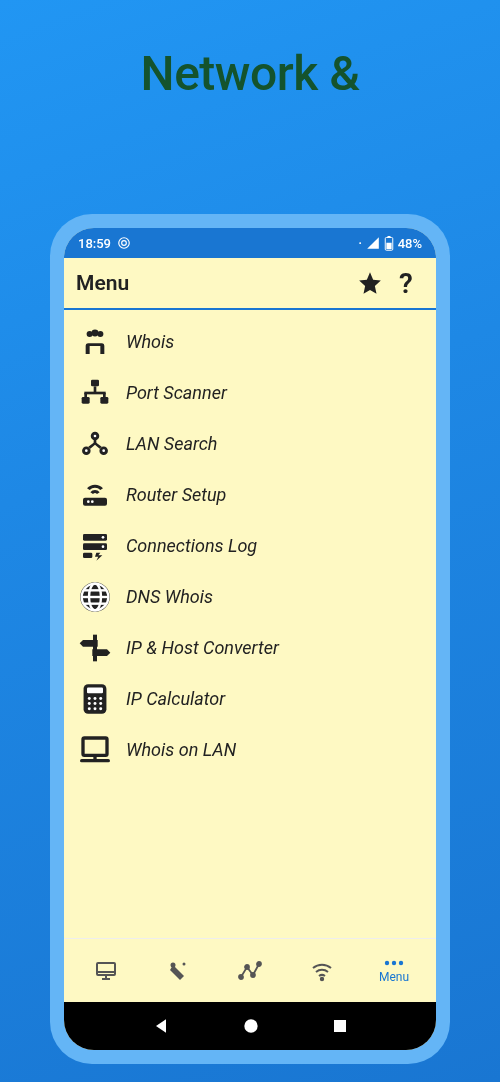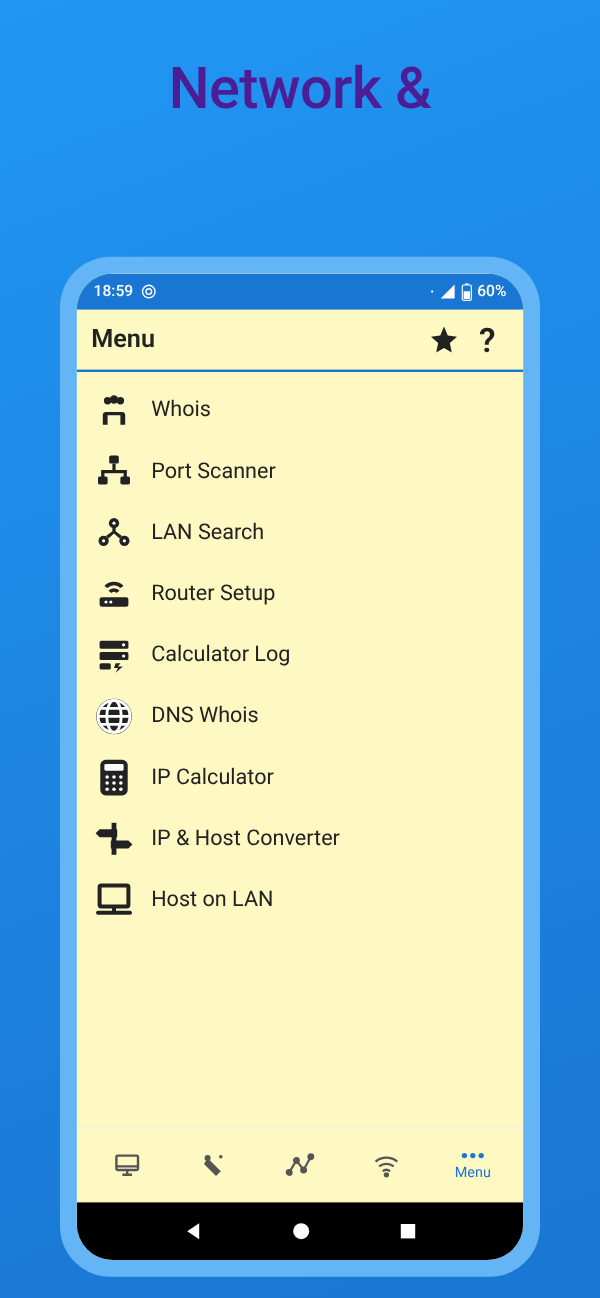--- a/index.html
+++ b/index.html
@@ -5,21 +5,21 @@
   * { box-sizing: border-box; margin: 0; padding: 0; }
   html, body { width: 500px; height: 1082px; }
   body {
     background: linear-gradient(160deg, #2196F3 0%, #1E88E5 40%, #1976D2 100%);
     font-family: -apple-system, BlinkMacSystemFont, "Segoe UI", Roboto, Arial, sans-serif;
     overflow: hidden;
     position: relative;
   }
   .hero {
     text-align: center;
-    color: #4c1d95;
+    color: #14532d;
     font-size: 48px;
     font-weight: 500;
     line-height: 1.15;
     padding-top: 46px;
     letter-spacing: -0.5px;
   }
   .device {
     position: absolute;
     left: 50%;
     transform: translateX(-50%);
@@ -59,20 +59,21 @@
     padding: 0 12px;
     border-bottom: 2px solid #1976D2;
   }
   .appbar-title { font-size: 21px; font-weight: 600; color: #222; }
   .appbar .spacer { flex: 1; }
   .appbar-action { width: 36px; height: 36px; display: flex; align-items: center; justify-content: center; color: #222; }
   .list {
     flex: 1;
     overflow: hidden;
     padding: 6px 0;
+    font-style: italic;
   }
   .list-item {
     display: flex;
     align-items: center;
     height: 51px;
     padding: 0 14px;
     gap: 14px;
   }
   .list-item .icon-slot { width: 34px; height: 34px; display: flex; align-items: center; justify-content: center; color: #222; }
   .list-item .label { font-size: 18px; color: #222; }
@@ -135,21 +136,21 @@
               <path d="M2 22 L22 2 L22 22 Z"></path>
             </svg>
         </span>
         <span>
           <svg width="10" height="15" viewBox="0 0 12 20" fill="none">
               <rect x="1" y="2" width="10" height="17" rx="1.5" stroke="#fff" stroke-width="1.3"></rect>
               <rect x="4" y="0" width="4" height="2" fill="#fff"></rect>
               <rect x="2.5" y="9" width="7" height="8.5" fill="#fff"></rect>
             </svg>
         </span>
-        <span>60%</span>
+        <span>48%</span>
       </div>
     </div>
 
     <div class="appbar">
       <div class="appbar-title">Menu</div>
       <div class="spacer"></div>
       <div class="appbar-action">
         <span>
           <svg width="26" height="26" viewBox="0 0 24 24" fill="#222">
               <path d="M12 2l2.9 6.9L22 9.8l-5.5 4.9L18 22l-6-3.6L6 22l1.5-7.3L2 9.8l7.1-.9L12 2z"></path>
@@ -233,39 +234,52 @@
           <svg width="32" height="32" viewBox="0 0 24 24" fill="#222">
                 <rect x="3" y="3" width="18" height="5" rx="1"></rect>
                 <rect x="3" y="10" width="18" height="5" rx="1"></rect>
                 <rect x="3" y="17" width="7" height="4" rx="1"></rect>
                 <circle cx="18" cy="5.5" r="1" fill="#fff"></circle>
                 <circle cx="18" cy="12.5" r="1" fill="#fff"></circle>
                 <path d="M13 17 h3 l-1.5 2 h3 L13 23 l1.5-3 h-2.5z"></path>
               </svg>
         </span>
           </div>
-        <div class="label">Calculator Log</div>
+        <div class="label">Connections Log</div>
       </div>
 
 
       <div class="list-item">
         <div class="icon-slot">
             <span>
           <svg width="32" height="32" viewBox="0 0 24 24" fill="none" stroke="#222" stroke-width="2.2">
                 <circle cx="12" cy="12" r="10" fill="#222"></circle>
                 <circle cx="12" cy="12" r="10" fill="none" stroke="#fff" stroke-width="0"></circle>
                 <ellipse cx="12" cy="12" rx="10" ry="10" fill="none" stroke="#fff" stroke-width="1.8"></ellipse>
                 <ellipse cx="12" cy="12" rx="4.5" ry="10" fill="none" stroke="#fff" stroke-width="1.8"></ellipse>
                 <line x1="2" y1="12" x2="22" y2="12" stroke="#fff" stroke-width="1.8"></line>
                 <line x1="3.5" y1="7" x2="20.5" y2="7" stroke="#fff" stroke-width="1.8"></line>
                 <line x1="3.5" y1="17" x2="20.5" y2="17" stroke="#fff" stroke-width="1.8"></line>
               </svg>
         </span>
           </div>
         <div class="label">DNS Whois</div>
+      </div>
+
+      <div class="list-item">
+        <div class="icon-slot">
+            <span>
+          <svg width="32" height="32" viewBox="0 0 24 24" fill="#222">
+                <rect x="10.5" y="2" width="3" height="20"></rect>
+                <path d="M3 6 h11 v5 H3 l-2.5-2.5z"></path>
+                <path d="M10 13 h11 l2.5 2.5 L21 18 H10z"></path>
+              </svg>
+        </span>
+          </div>
+        <div class="label">IP &amp; Host Converter</div>
       </div>
 
       <div class="list-item">
         <div class="icon-slot">
             <span>
           <svg width="30" height="32" viewBox="0 0 24 28" fill="#222">
                 <rect x="2" y="1" width="20" height="26" rx="4"></rect>
                 <rect x="5" y="4" width="14" height="5" rx="1" fill="#fff"></rect>
                 <circle cx="7" cy="13.5" r="1.3" fill="#fff"></circle>
                 <circle cx="12" cy="13.5" r="1.3" fill="#fff"></circle>
@@ -278,41 +292,28 @@
                 <circle cx="17" cy="22.5" r="1.3" fill="#fff"></circle>
               </svg>
         </span>
           </div>
         <div class="label">IP Calculator</div>
       </div>
 
       <div class="list-item">
         <div class="icon-slot">
             <span>
-          <svg width="32" height="32" viewBox="0 0 24 24" fill="#222">
-                <rect x="10.5" y="2" width="3" height="20"></rect>
-                <path d="M3 6 h11 v5 H3 l-2.5-2.5z"></path>
-                <path d="M10 13 h11 l2.5 2.5 L21 18 H10z"></path>
-              </svg>
-        </span>
-          </div>
-        <div class="label">IP &amp; Host Converter</div>
-      </div>
-
-      <div class="list-item">
-        <div class="icon-slot">
-            <span>
           <svg width="32" height="32" viewBox="0 0 24 24" fill="none" stroke="#222" stroke-width="2.5">
                 <rect x="3" y="3" width="18" height="13" rx="1"></rect>
                 <line x1="2" y1="20" x2="22" y2="20" stroke-linecap="round"></line>
                 <line x1="12" y1="16" x2="12" y2="20"></line>
               </svg>
         </span>
           </div>
-        <div class="label">Host on LAN</div>
+        <div class="label">Whois on LAN</div>
       </div>
 
 
     </div>
 
     <div class="bottomnav">
       <div class="nav-item">
         <span>
           <svg width="24" height="24" viewBox="0 0 24 24" fill="none" stroke="#555" stroke-width="2">
               <rect x="3" y="4" width="18" height="12" rx="1"></rect>

